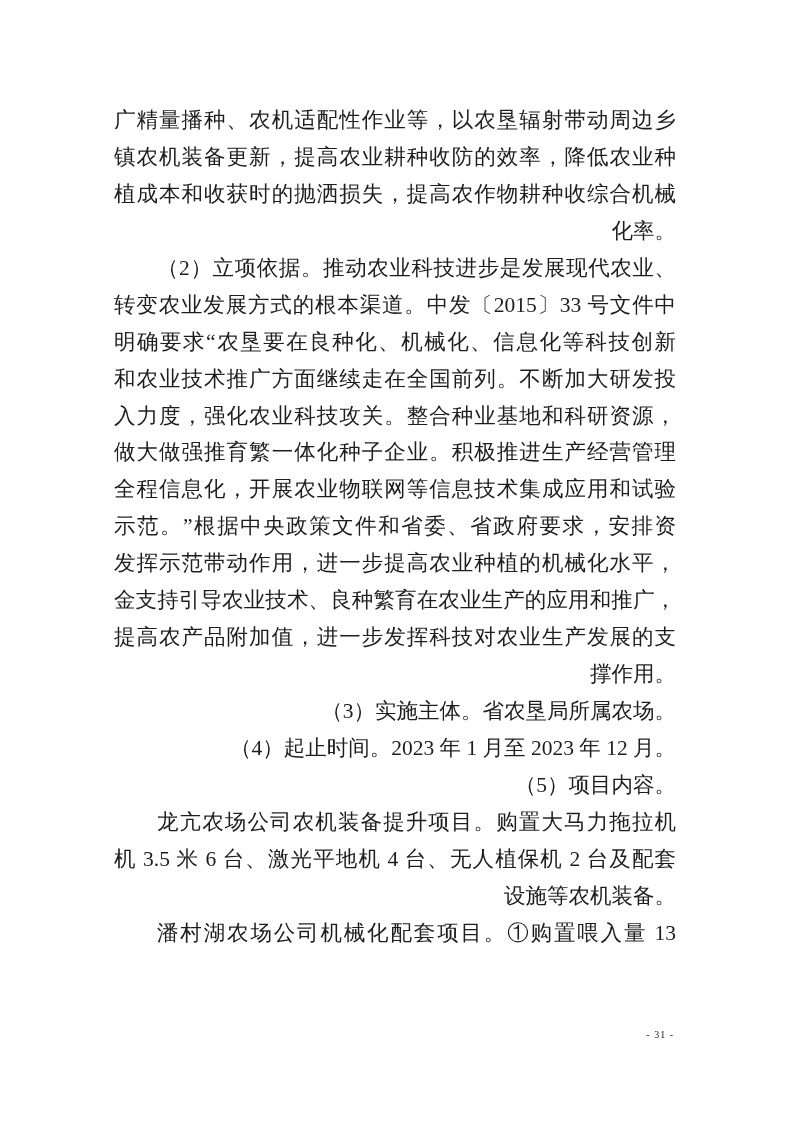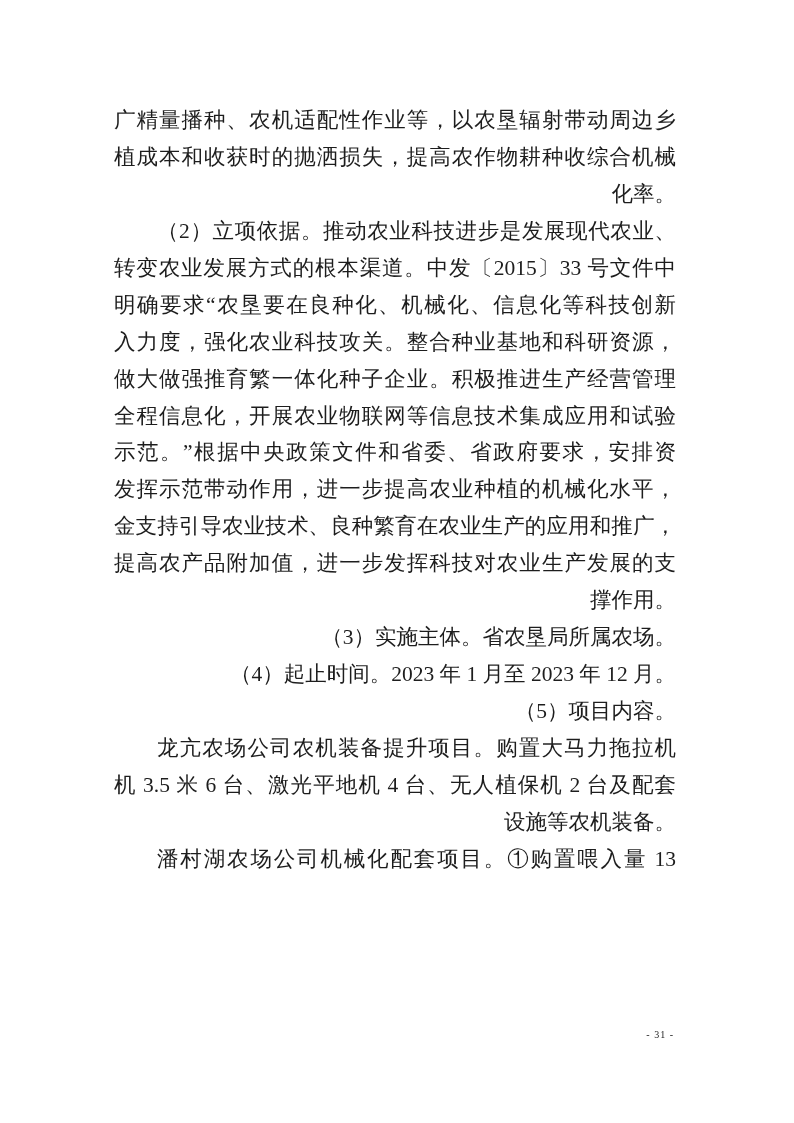--- a/index.html
+++ b/index.html
@@ -44,25 +44,27 @@
     letter-spacing: 1px;
     color: #222222;
   }
 </style>
 </head>
 <body>
 
 <div class="page">
   <div class="textblock" id="textblock">
       <div class="line j">广精量播种、农机适配性作业等，以农垦辐射带动周边乡</div>
+      <div class="line j">镇农机装备更新，提高农业耕种收防的效率，降低农业种</div>
       <div class="line j">植成本和收获时的抛洒损失，提高农作物耕种收综合机械</div>
       <div class="line">化率。</div>
       <div class="line j ind">（2）立项依据。推动农业科技进步是发展现代农业、</div>
       <div class="line j">转变农业发展方式的根本渠道。中发〔2015〕33 号文件中</div>
       <div class="line j">明确要求“农垦要在良种化、机械化、信息化等科技创新</div>
+      <div class="line j">和农业技术推广方面继续走在全国前列。不断加大研发投</div>
       <div class="line j">入力度，强化农业科技攻关。整合种业基地和科研资源，</div>
       <div class="line j">做大做强推育繁一体化种子企业。积极推进生产经营管理</div>
       <div class="line j">全程信息化，开展农业物联网等信息技术集成应用和试验</div>
       <div class="line j">示范。”根据中央政策文件和省委、省政府要求，安排资</div>
       <div class="line j">发挥示范带动作用，进一步提高农业种植的机械化水平，</div>
       <div class="line j">金支持引导农业技术、良种繁育在农业生产的应用和推广，</div>
       <div class="line j">提高农产品附加值，进一步发挥科技对农业生产发展的支</div>
       <div class="line">撑作用。</div>
       <div class="line ind">（3）实施主体。省农垦局所属农场。</div>
       <div class="line ind">（4）起止时间。2023 年 1 月至 2023 年 12 月。</div>

